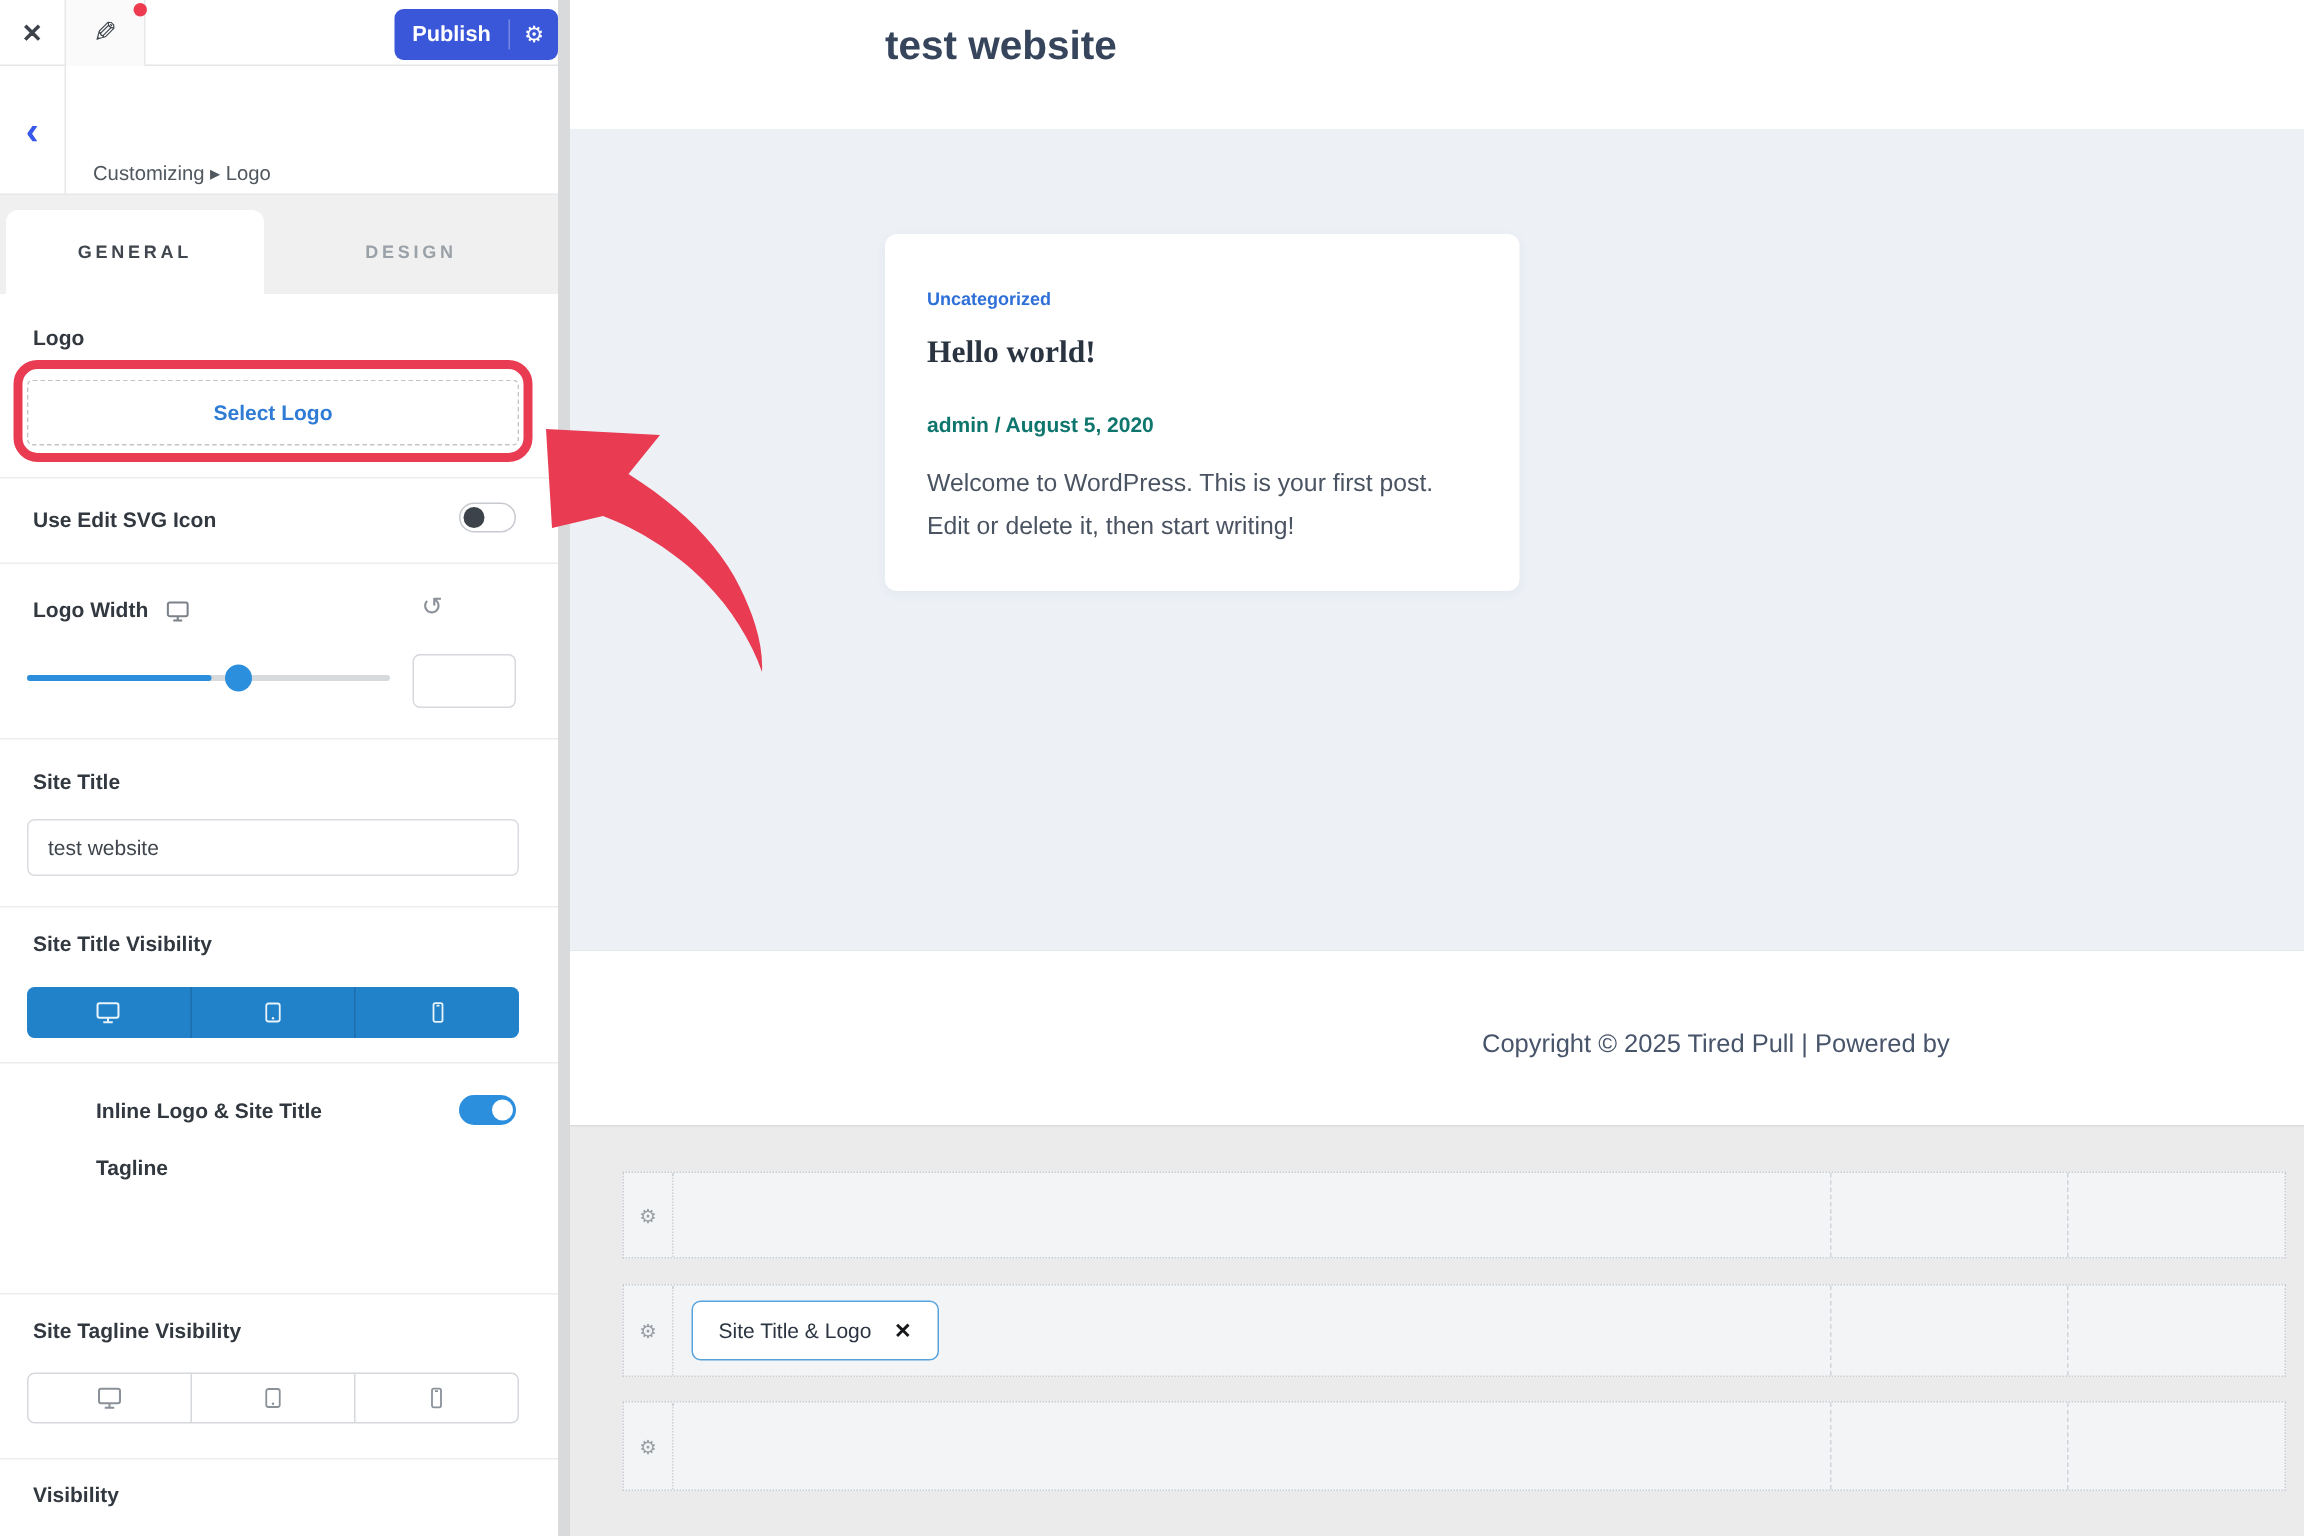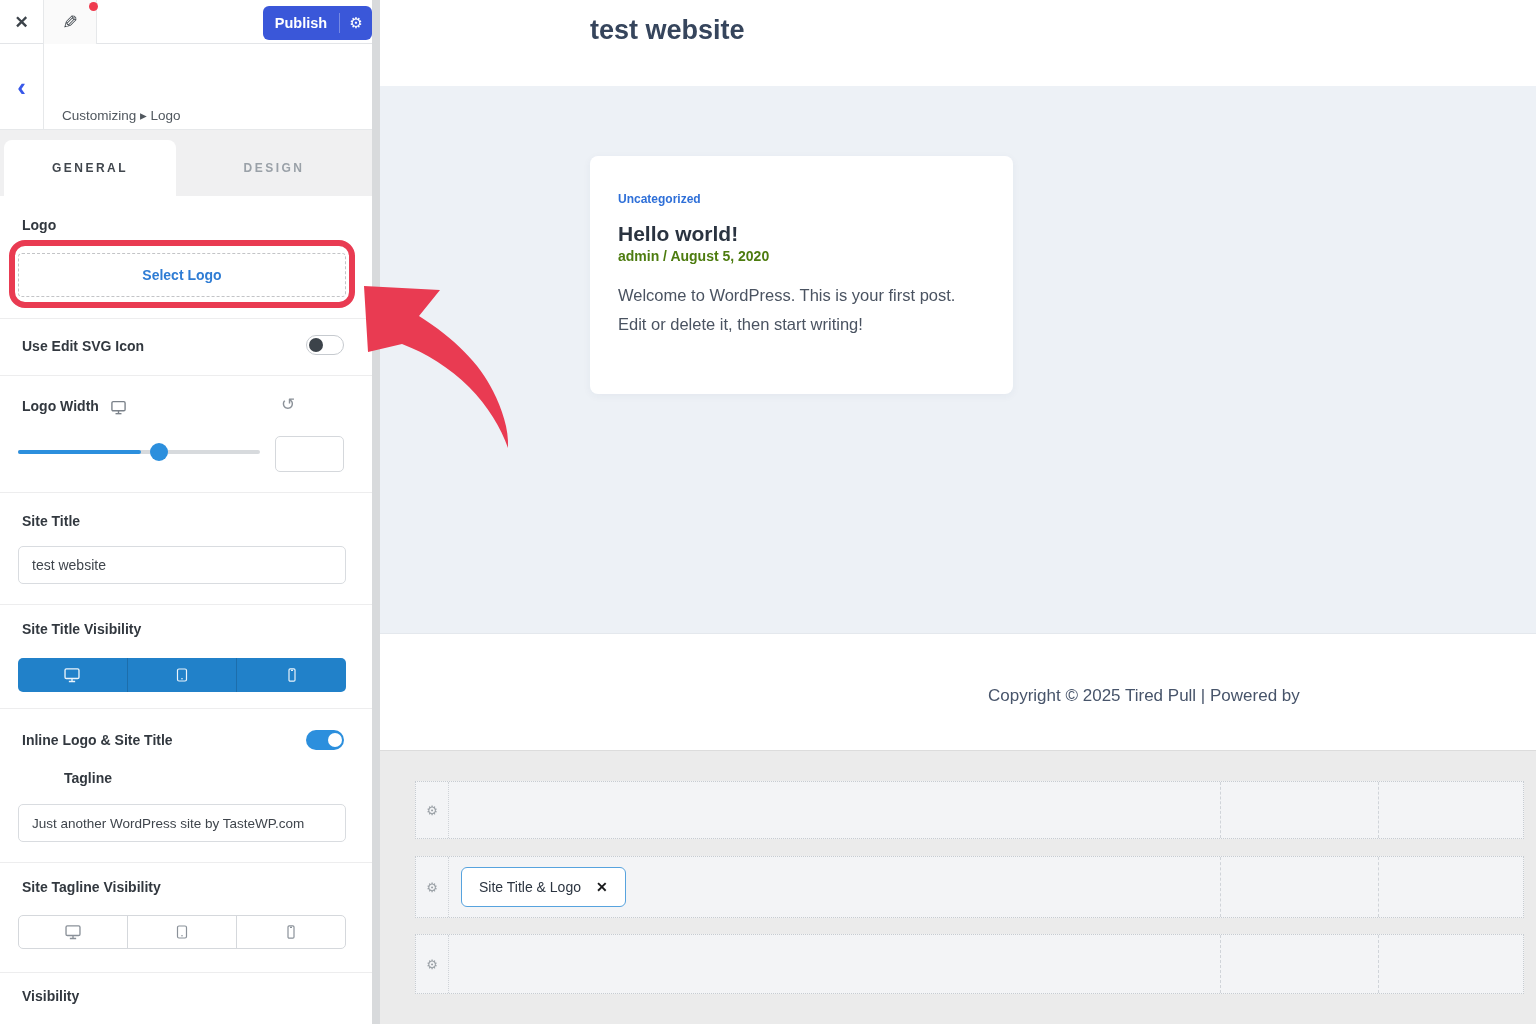--- a/index.html
+++ b/index.html
@@ -77,22 +77,22 @@
   .annot-arrow { left:352px; top:276px; width:190px; height:185px; pointer-events:none; }
 
   
   .preview { left:380px; top:0; width:1156px; height:1024px; background:#fff; }
   .site-header { position:absolute; left:0; top:0; width:1156px; height:86px; background:#fff; }
   .site-title { position:absolute; left:210px; top:15px; font-size:27px; font-weight:700; color:#36455c; cursor:pointer; }
   .site-content { position:absolute; left:0; top:86px; width:1156px; height:547px; background:#edf1f6; }
   .post-card { position:absolute; left:210px; top:70px; width:423px; height:238px; background:#fff; border-radius:8px;
     box-shadow:0 2px 8px rgba(40,60,90,.05); padding:36px 28px 0 28px; }
   .post-category { font-size:12px; font-weight:700; color:#2e6fd8; cursor:pointer; }
-  .post-title { margin-top:16px; font-size:21px; font-weight:700; color:#2a3340; cursor:pointer; }
-  .post-meta { margin-top:2px; font-size:14px; font-weight:700; color:#4d7c0f; cursor:pointer; }
+  .post-title { margin-top:16px; font-size:21px; font-weight:700; color:#2a3340; cursor:pointer;font-family:Liberation Serif, serif; }
+  .post-meta { margin-top:28px; font-size:14px; font-weight:700; color:#0f766e; cursor:pointer; }
   .post-excerpt { margin-top:17px; width:346px; font-size:16.5px; line-height:29px; color:#4a5361; }
 
   .site-footer { position:absolute; left:0; top:633px; width:1156px; height:117px; background:#fff; border-top:1px solid #e4e8ed; }
   .copyright { position:absolute; left:608px; top:52px; font-size:17px; color:#47546a; }
 
   .builder { position:absolute; left:0; top:750px; width:1156px; height:274px; background:#ebebeb; border-top:1px solid #dcdcdc; }
   .builder-row { position:absolute; left:35px; width:1109px; background:#f3f4f6; border:1px dotted #c7ccd1; }
   .builder-gear { position:absolute; left:0; top:0; bottom:0; width:33px; border-right:1px dotted #cfd3d8;
     display:flex; align-items:center; justify-content:center; color:#9aa0a6; font-size:13px; cursor:pointer; }
   .builder-sep { position:absolute; top:0; bottom:0; width:0; border-left:1px dashed #d0d4d9; }
@@ -192,27 +192,26 @@
       <div class="seg-btn">
         <svg class="icon" width="16" height="16" viewBox="0 0 16 16" fill="none" stroke="currentColor" stroke-width="1.2">
           <rect x="5" y="1.8" width="6" height="12.4" rx="1.2"></rect>
             <path d="M7 3.4h2"></path>
         </svg>
       </div>
     </div>
 
     <div class="divider" style="top:708px;"></div>
 
-    <div class="field-label" style="top:732px;">Inline Logo &amp; Site Title</div>
+    <div class="field-label" style="top:732px;margin-left:42px;">Inline Logo &amp; Site Title</div>
     <div class="toggle toggle-on" style="left:306px; top:730px;">
         <span class="knob"></span>
       </div>
 
     <div class="field-label" style="top:770px;margin-left:42px;">Tagline</div>
-    <input class="text-input" style="top: 804px; font-size: 13.5px;" value="Just another WordPress site by TasteWP.com">
 
     <div class="divider" style="top:862px;"></div>
 
     <div class="field-label" style="top:879px;">Site Tagline Visibility</div>
     <div class="seg-group seg-inactive" style="top:915px;">
       <div class="seg-btn">
         <svg class="icon" width="18" height="18" viewBox="0 0 16 16" fill="none" stroke="currentColor" stroke-width="1.2">
           <rect x="1.8" y="2.5" width="12.4" height="8.6" rx="1.2"></rect>
             <path d="M8 11.3v2.2"></path>
             <path d="M5.2 13.8h5.6"></path>

